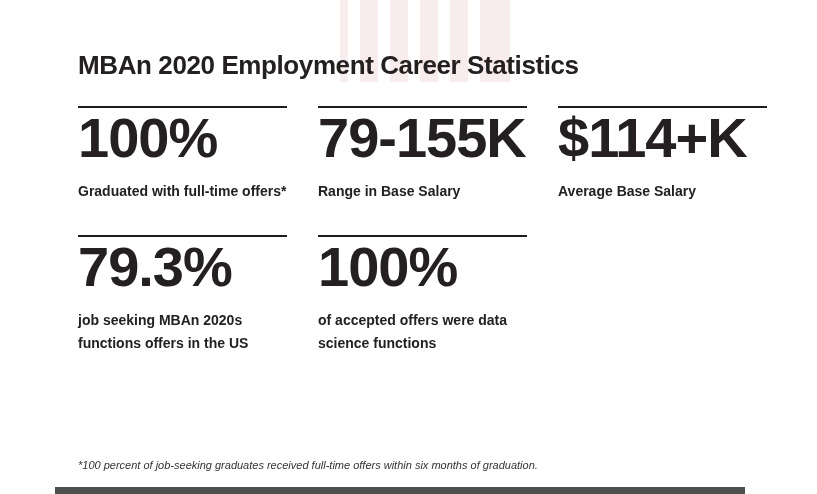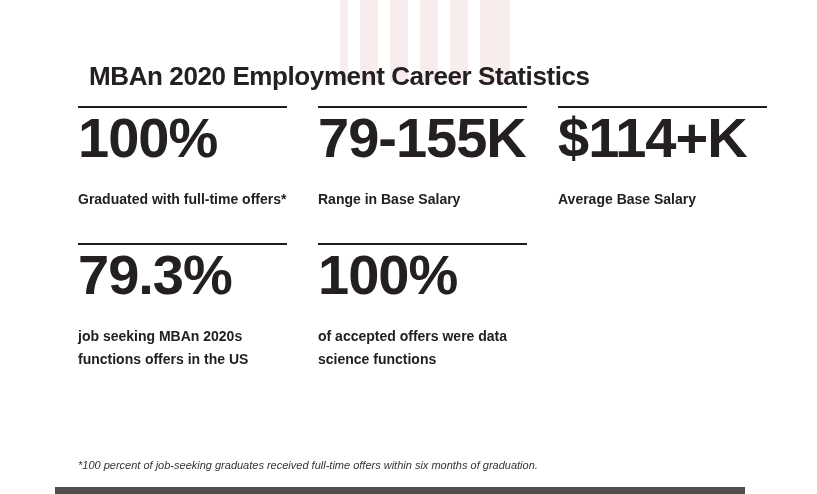--- a/index.html
+++ b/index.html
@@ -27,21 +27,21 @@
   }
   .stripe:nth-child(1) { left: 8px; }
   .stripe:nth-child(2) { left: 38px; }
   .stripe:nth-child(3) { left: 68px; }
   .stripe:nth-child(4) { left: 98px; }
   .stripe:nth-child(5) { left: 128px; }
 
   .title {
     position: absolute;
     left: 78px; top: 51px;
-    margin: 11px;
+    margin: 0;
     font-size: 26px;
     line-height: 1.1;
     font-weight: bold;
     letter-spacing: -0.4px;
     z-index: 1;
     white-space: nowrap;
   }
 
   .grid {
     position: absolute;
@@ -57,21 +57,21 @@
     padding-top: 2px;
   }
   .stat .value {
     font-size: 56px;
     font-weight: bold;
     line-height: 1.0;
     letter-spacing: -1px;
     white-space: nowrap;
   }
   .stat .label {
-    margin-top: 22px;
+    margin-top: 14px;
     font-size: 14px;
     font-weight: bold;
     line-height: 1.65;
     max-width: 212px;
   }
 
   .footnote {
     position: absolute;
     left: 78px; top: 459px;
     margin: 0;

